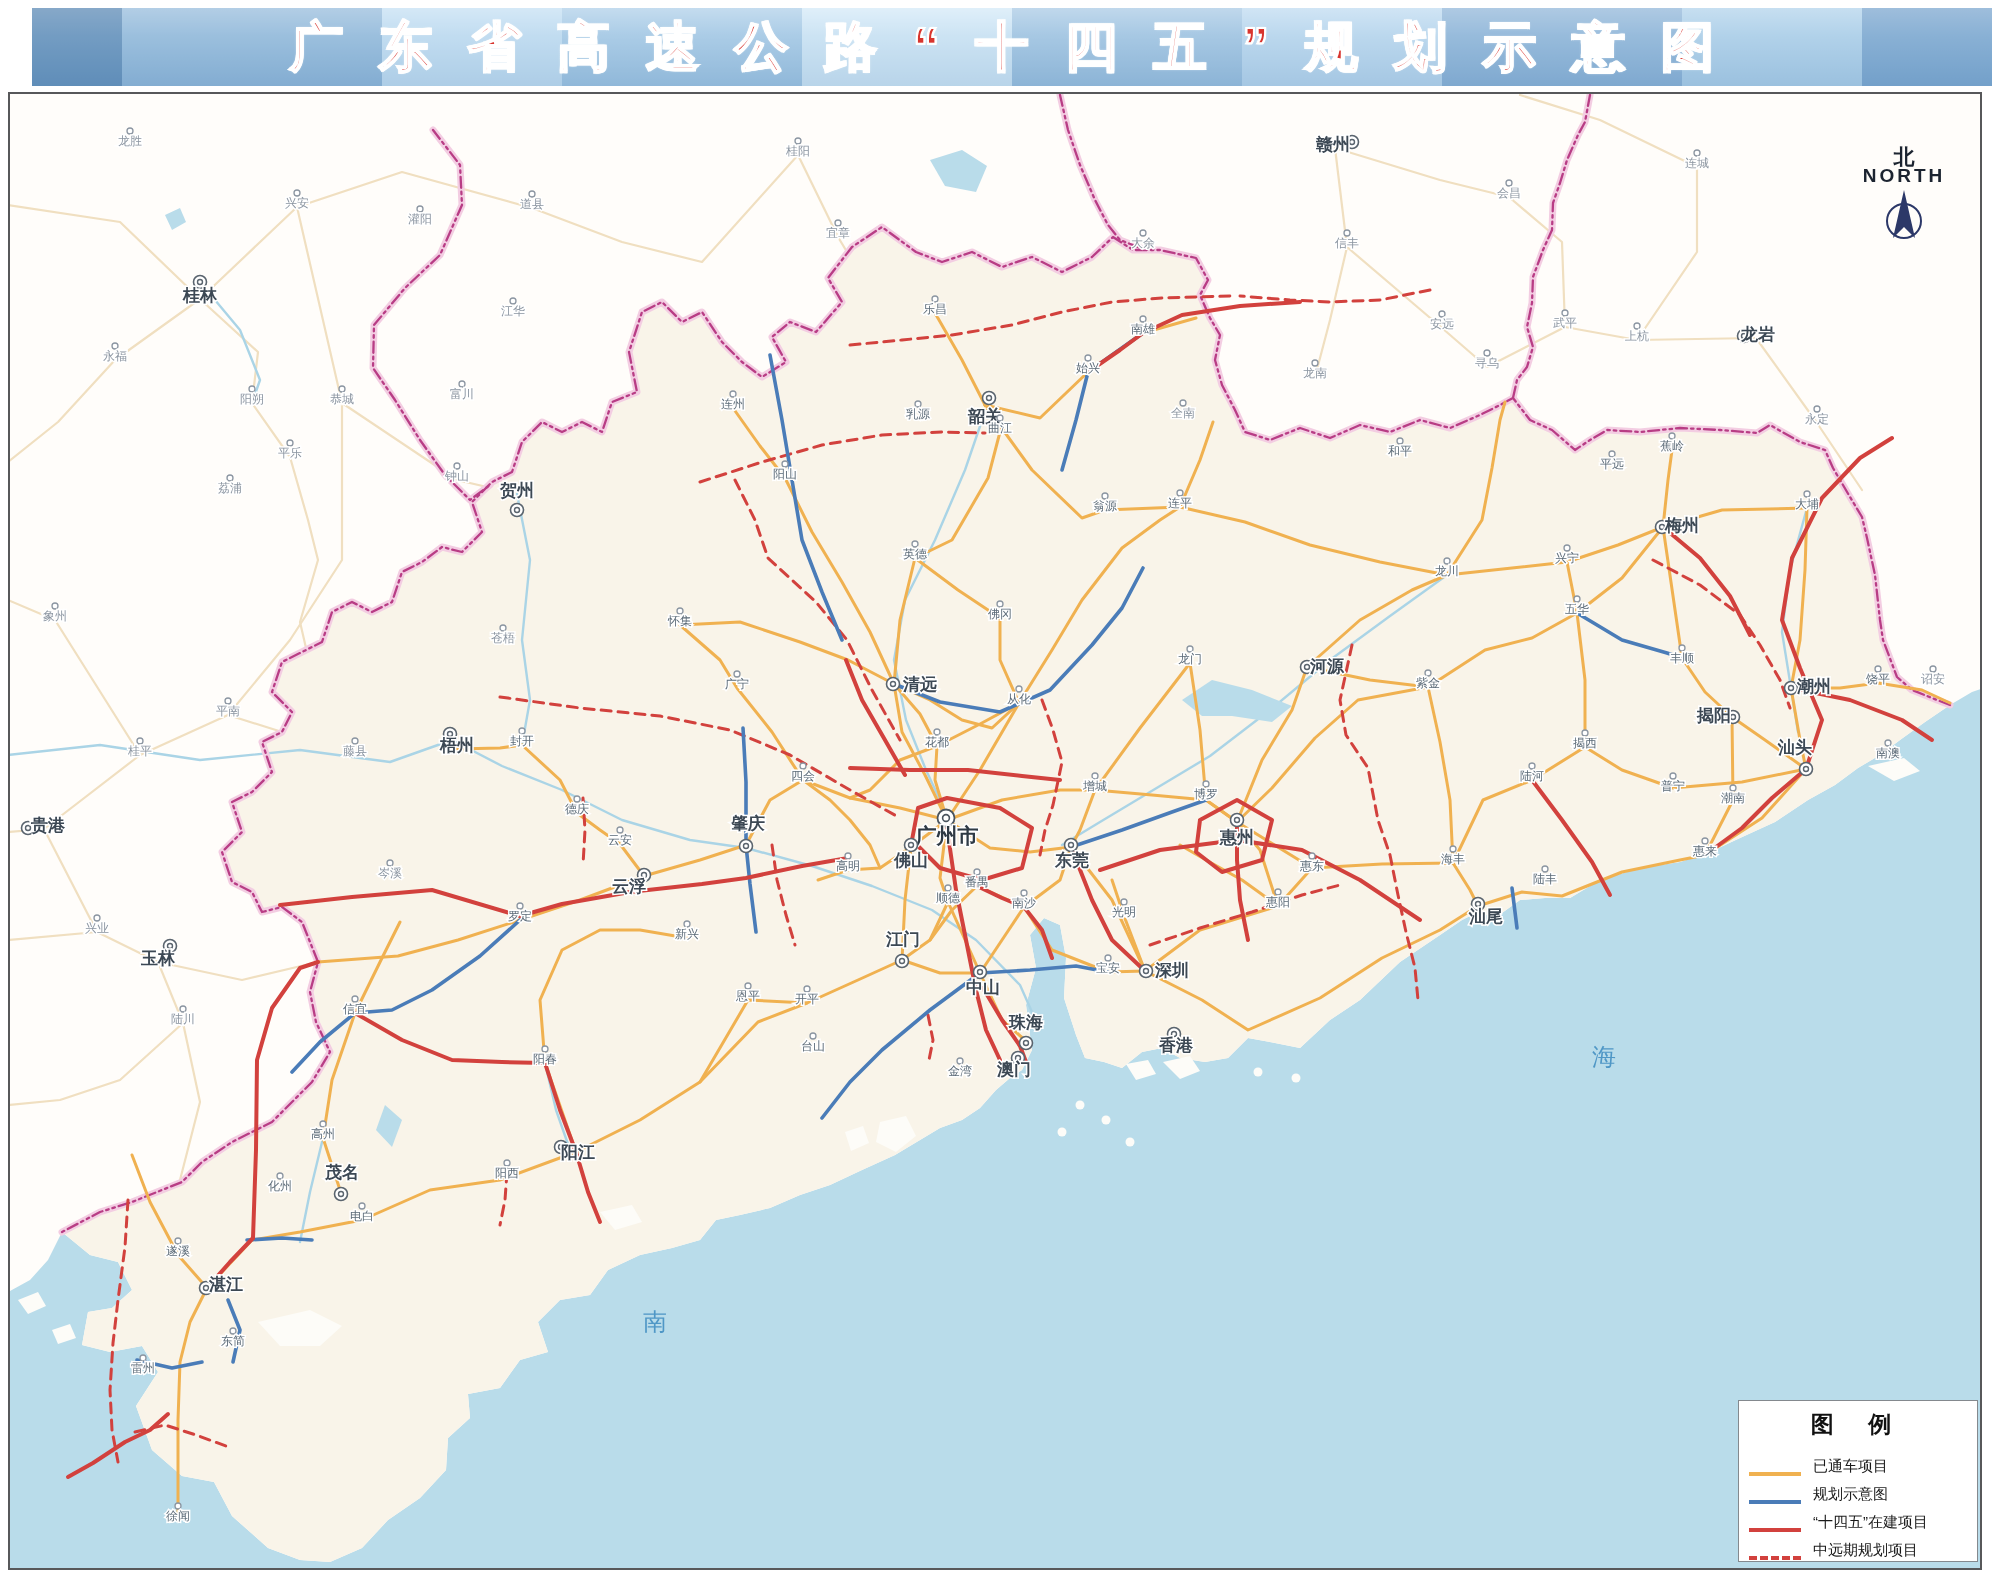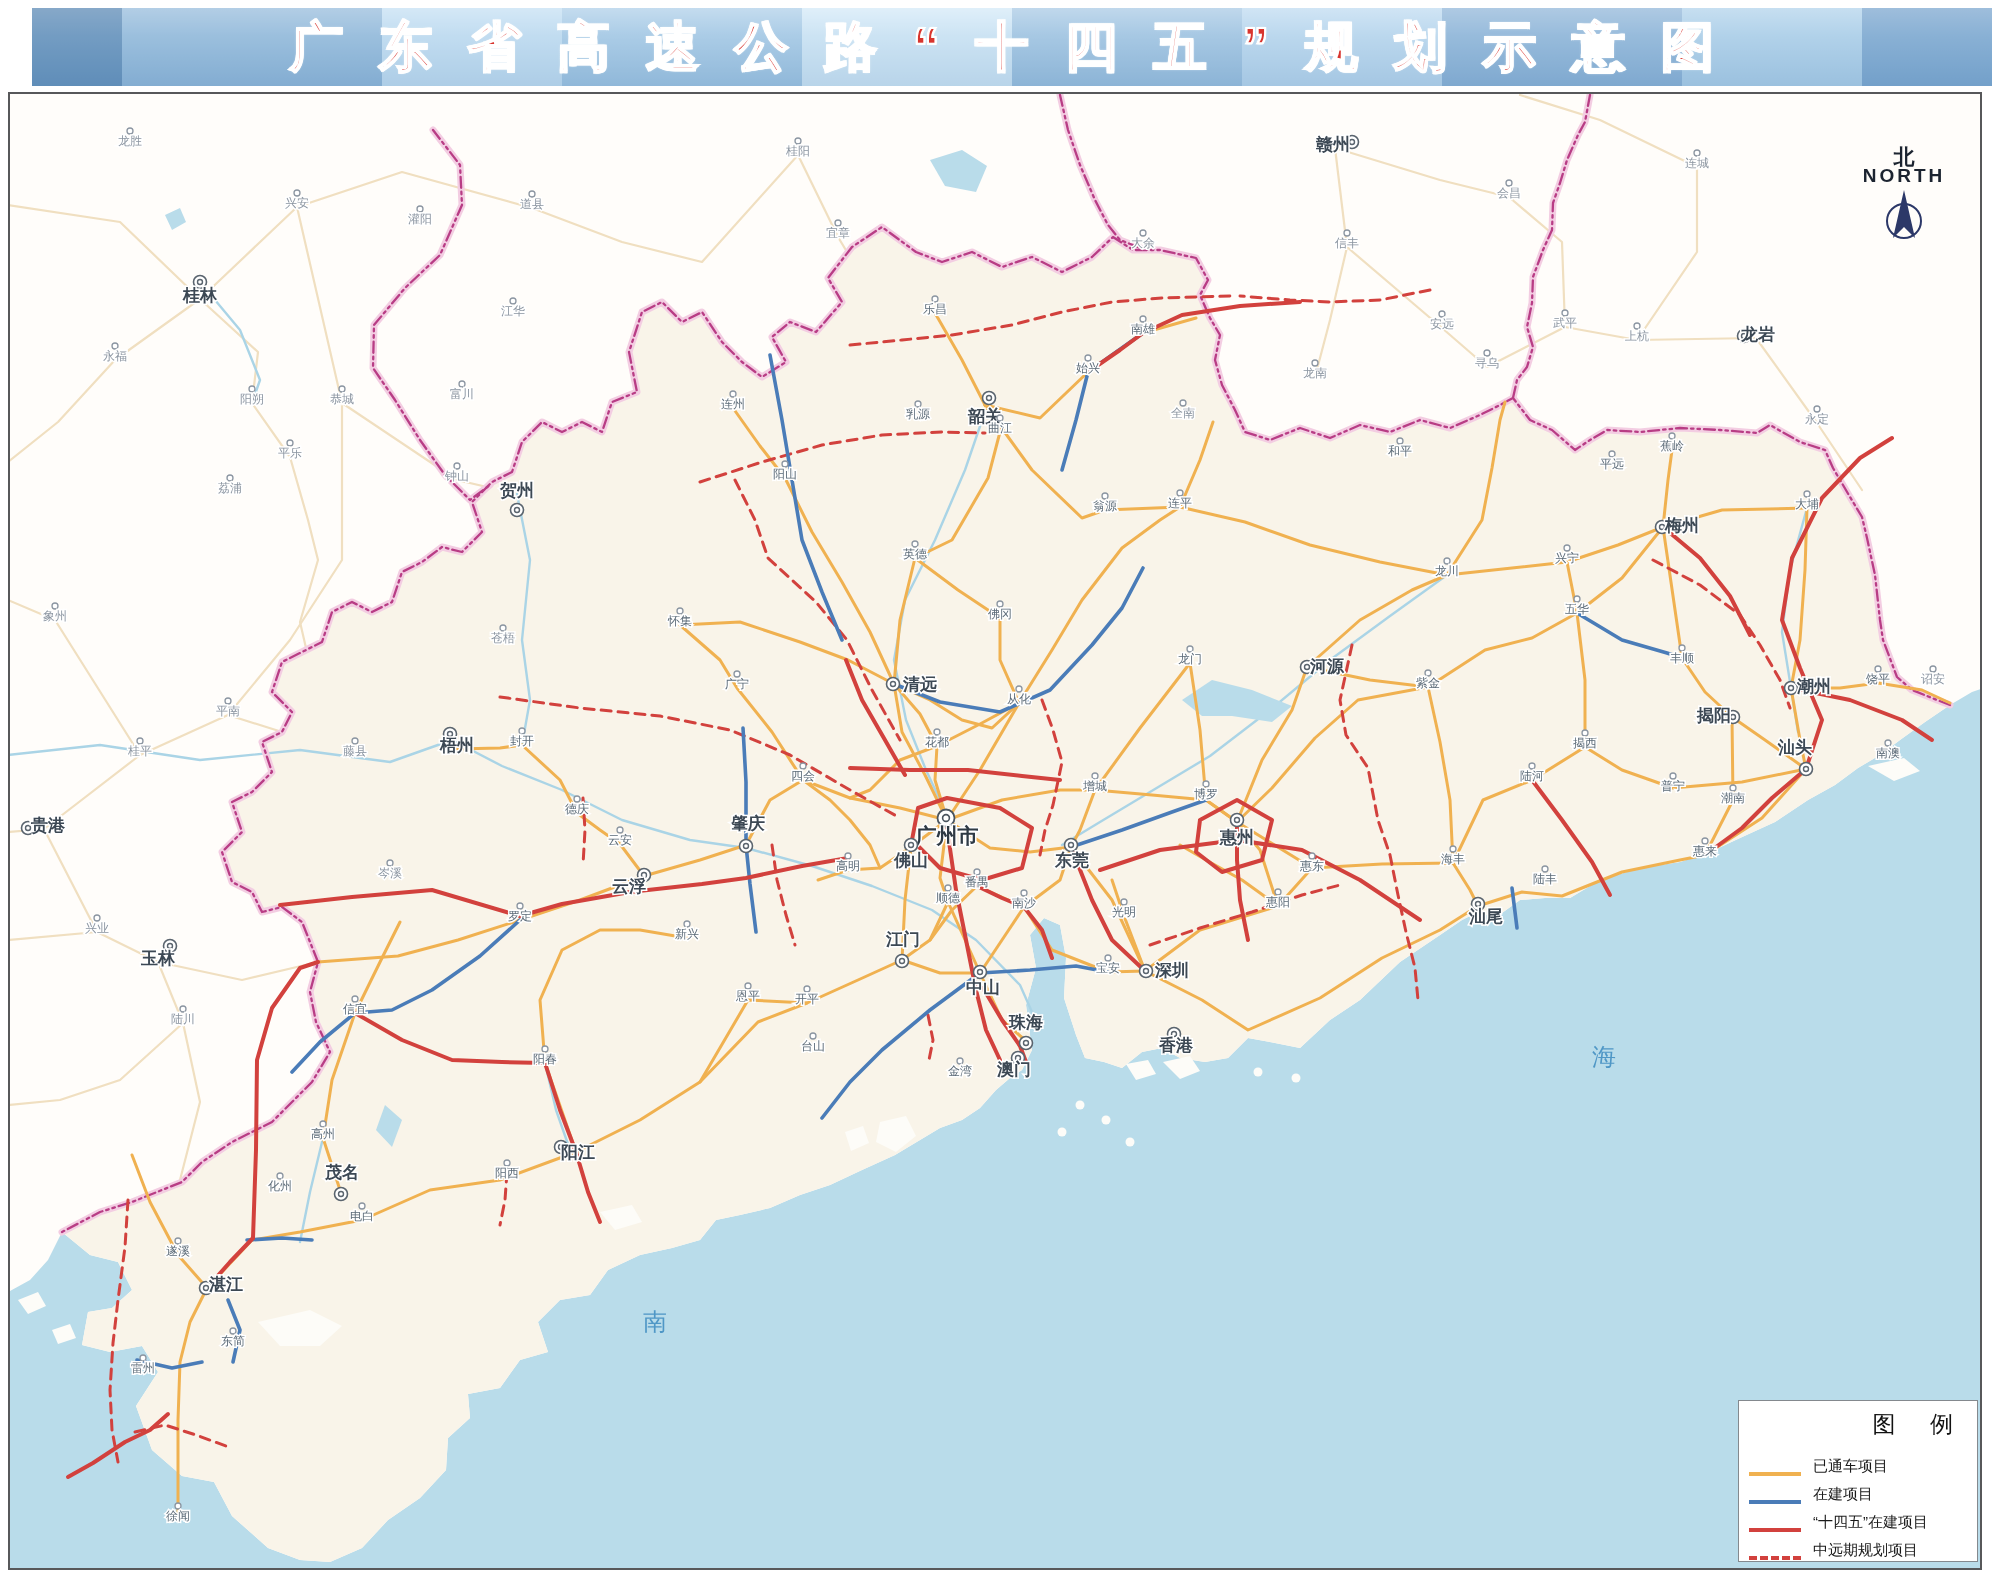--- a/index.html
+++ b/index.html
@@ -44,21 +44,21 @@
   .north .n-en{display:block;font-size:19px;font-weight:bold;color:#1c2430;letter-spacing:3px;line-height:16px;}
 
   
   .sea-label{position:absolute;z-index:5;color:#4f97c6;font-size:24px;
              transform:translate(-50%,-50%);}
 
   
   .legend{position:absolute;left:1738px;top:1400px;width:240px;height:162px;
           background:#ffffff;border:1.5px solid #84898e;box-sizing:border-box;z-index:6;
           padding:8px 10px 0 10px;}
-  .legend-title{text-align:right;font-size:23px;font-weight:normal;color:#111;
+  .legend-title{text-align:center;font-size:23px;font-weight:bold;color:#111;
                 letter-spacing:14px;margin-bottom:8px;}
   .legend-row{display:flex;align-items:flex-end;height:28px;}
   .legend-line{width:52px;margin-right:12px;flex:0 0 auto;}
   .ll-opened{border-top:4px solid #f0b150;}
   .ll-construction{border-top:4px solid #4a7cb8;}
   .ll-fyp{border-top:4px solid #d2413d;}
   .ll-longterm{border-top:4px dashed #d2413d;}
   .legend-label{font-size:15px;color:#1a1a1a;white-space:nowrap;}
 </style>
 </head>
@@ -568,21 +568,21 @@
 <span class="sea-label" style="left:1604px;top:1057px;">海</span>
 
 <div class="legend">
   <div class="legend-title">图  例</div>
   <div class="legend-row">
     <div class="legend-line ll-opened"></div>
     <span class="legend-label">已通车项目</span>
   </div>
   <div class="legend-row">
     <div class="legend-line ll-construction"></div>
-    <span class="legend-label">在建项目</span>
+    <span class="legend-label">规划示意图</span>
   </div>
   <div class="legend-row">
     <div class="legend-line ll-fyp"></div>
     <span class="legend-label">“十四五”在建项目</span>
   </div>
   <div class="legend-row">
     <div class="legend-line ll-longterm"></div>
     <span class="legend-label">中远期规划项目</span>
   </div>
 </div>

